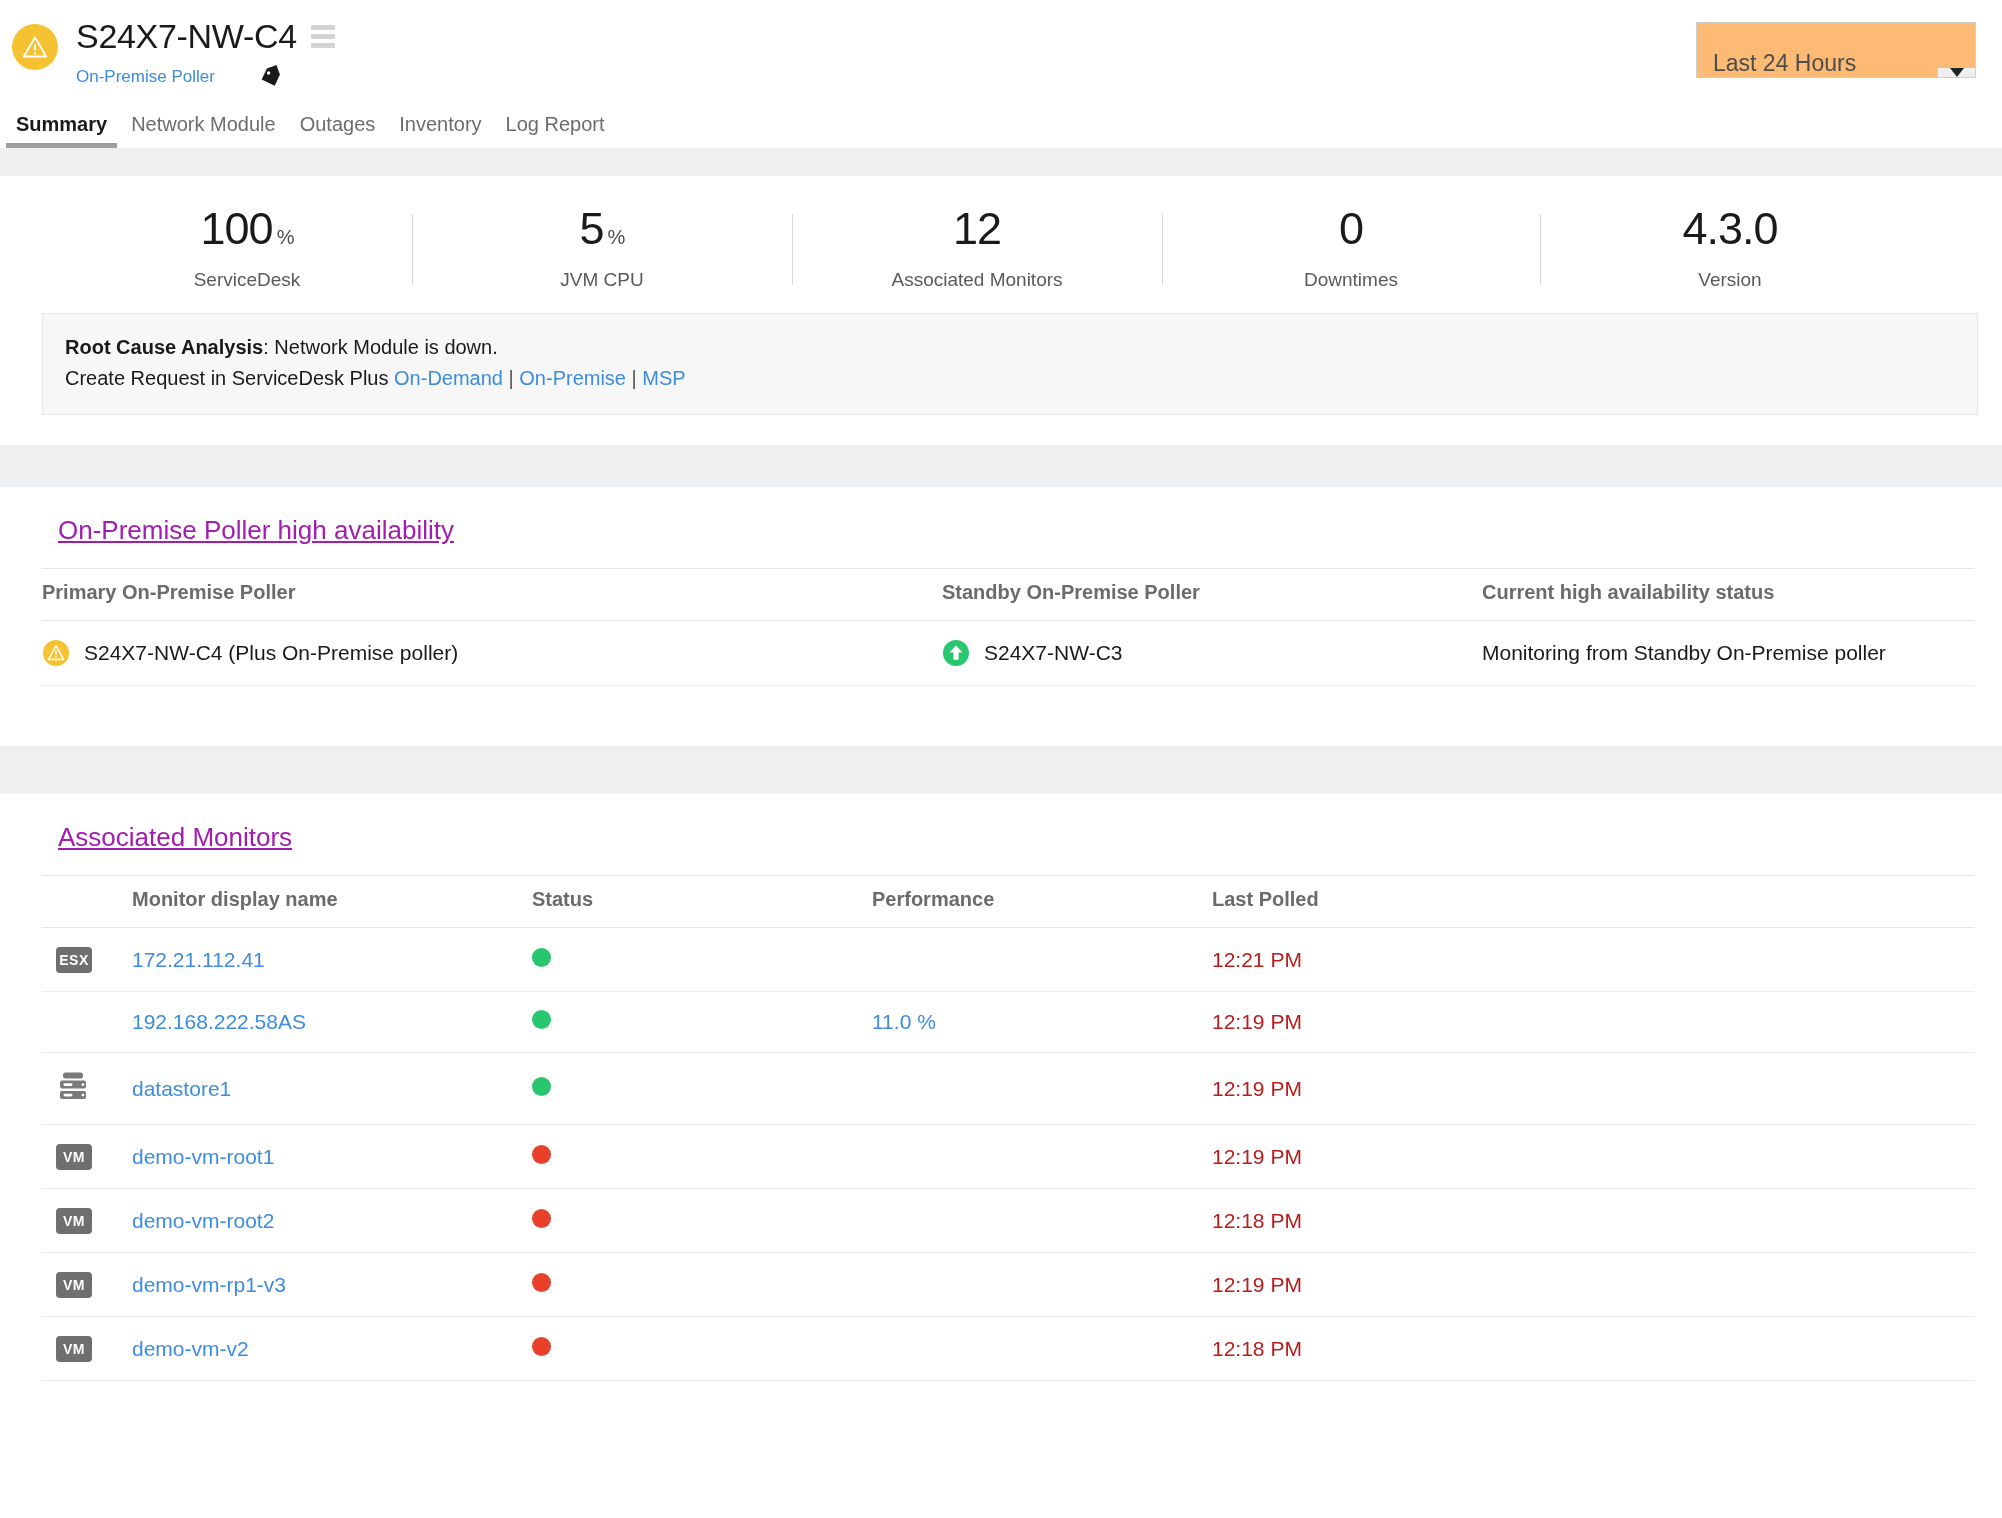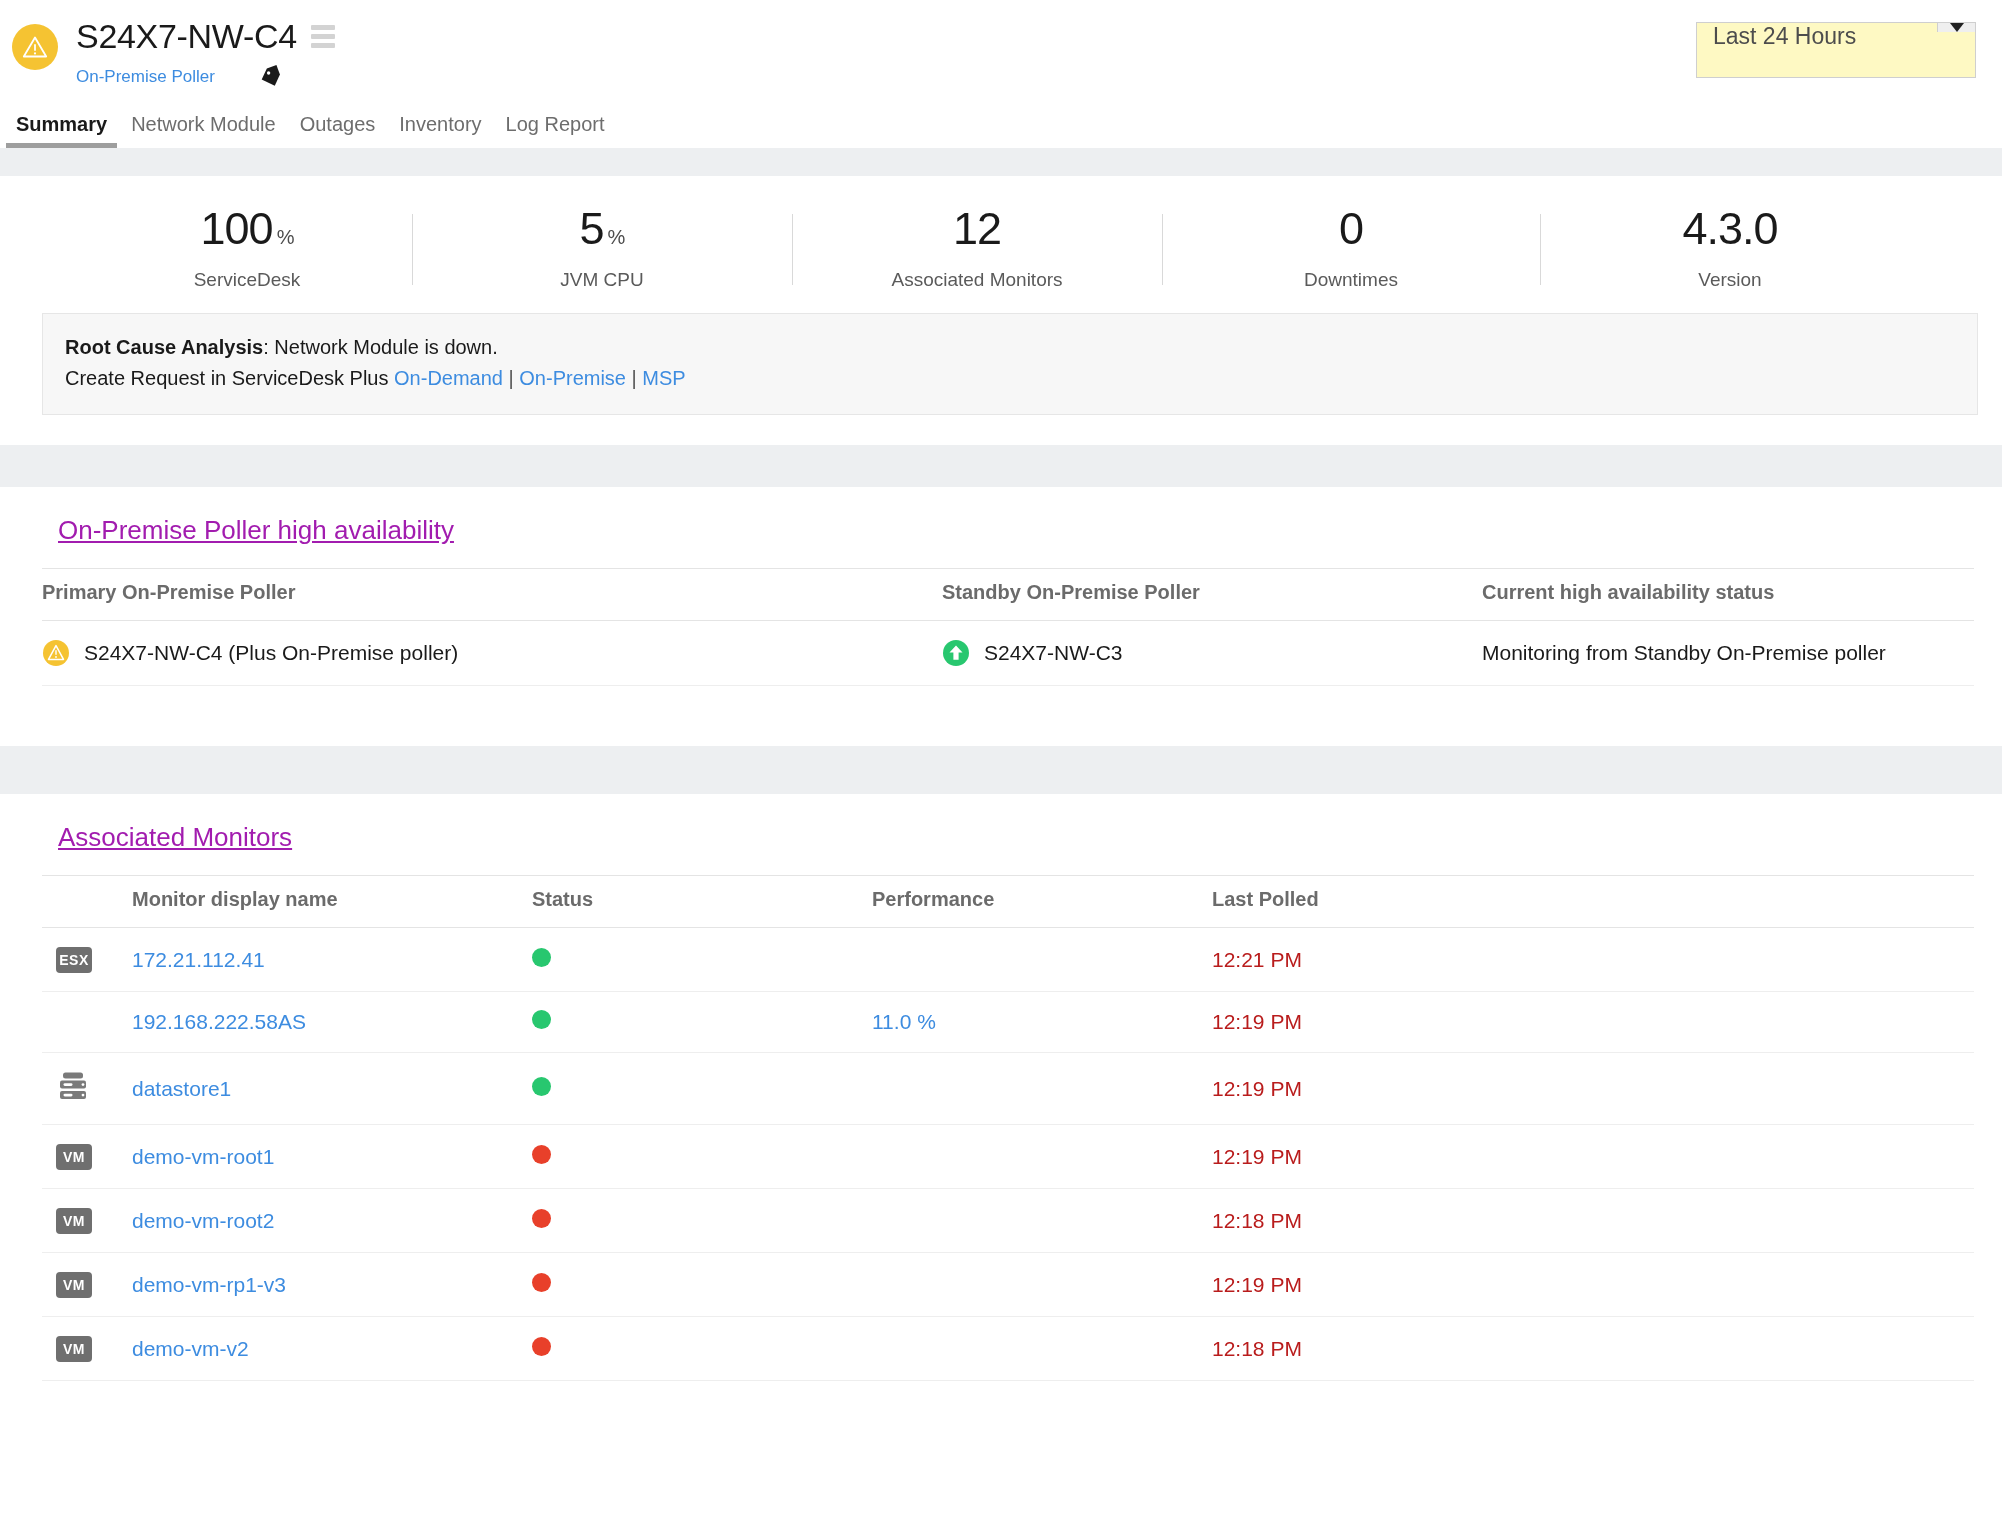--- a/index.html
+++ b/index.html
@@ -44,24 +44,24 @@
 
   .hdr-subline { display: flex; align-items: center; margin-top: 10px; }
   .hdr-sublink {
     font-size: 17px; color: #3d8ce0; text-decoration: none; cursor: pointer;
   }
   .tag-icon { margin-left: 44px; display: inline-flex; cursor: pointer; }
 
   
   .timerange-wrap { flex: 0 0 auto; margin-top: 4px; margin-right: 2px; }
   .timerange {
-    display: flex; align-items: flex-start;
+    display: flex; align-items: flex-end;
     width: 280px; height: 56px;
     border: 1px solid #cfcfcf;
-    background: #fef9c3;
+    background: #fdba74;
     cursor: pointer;
   }
   .timerange-label {
     flex: 1 1 auto;
     display: flex; align-items: center;
     padding-left: 16px;
     font-size: 23px;
     color: #4d4d4d;
   }
   .timerange-arrow {

